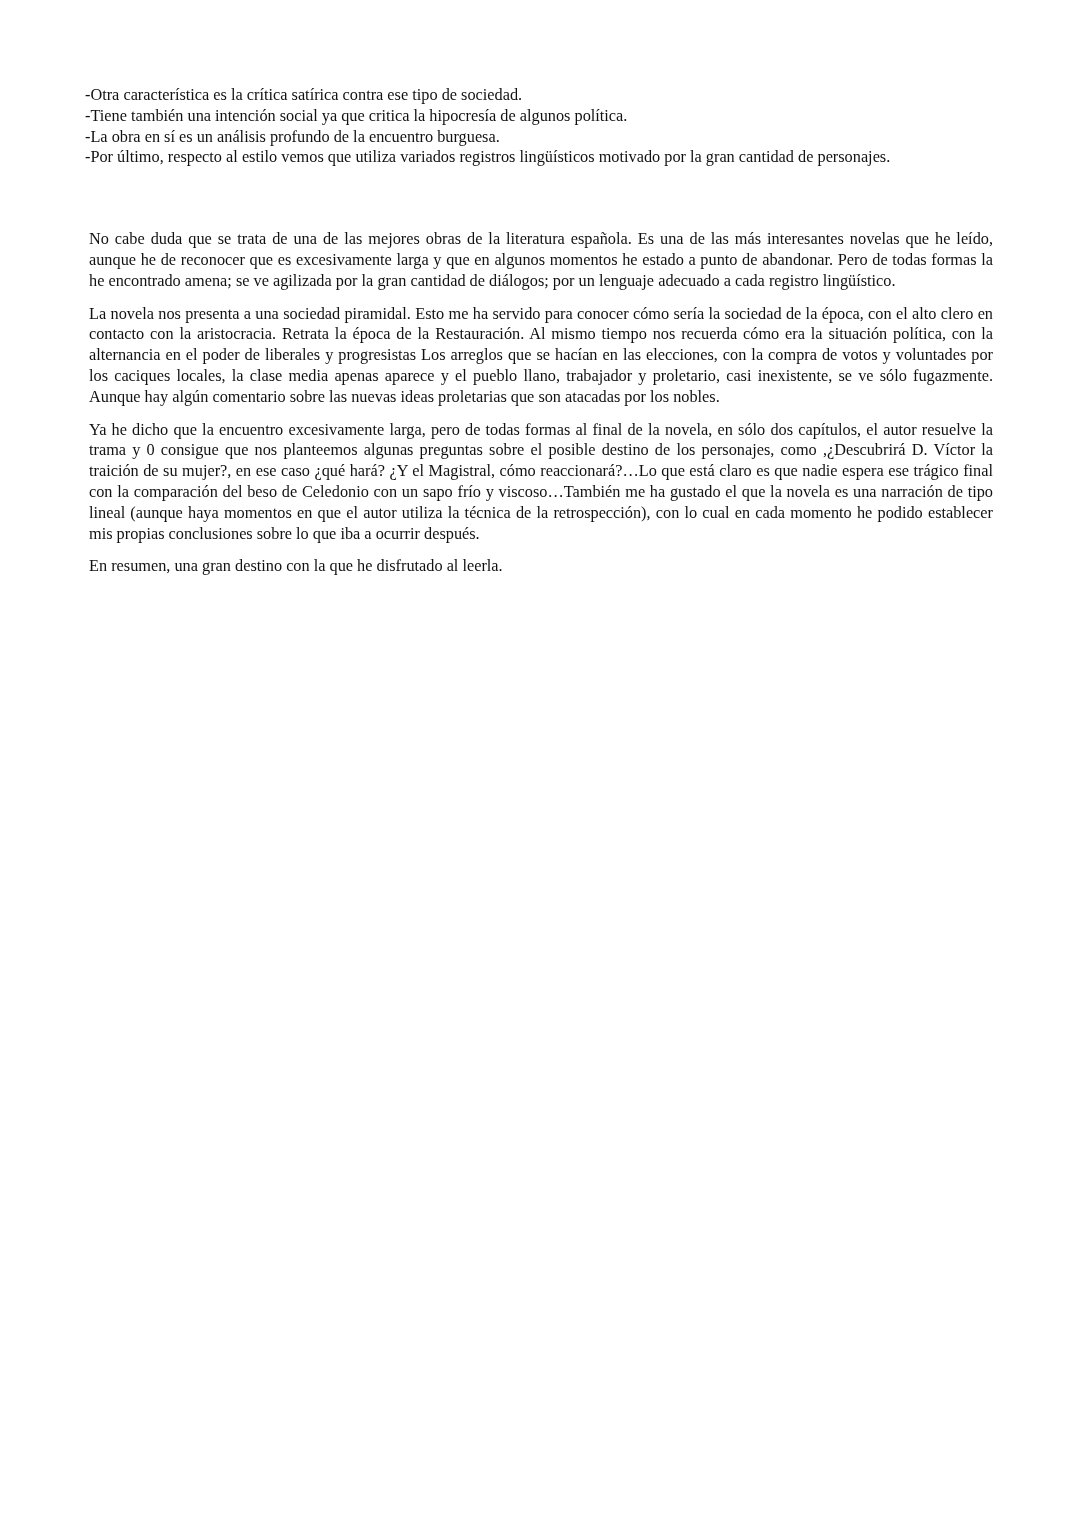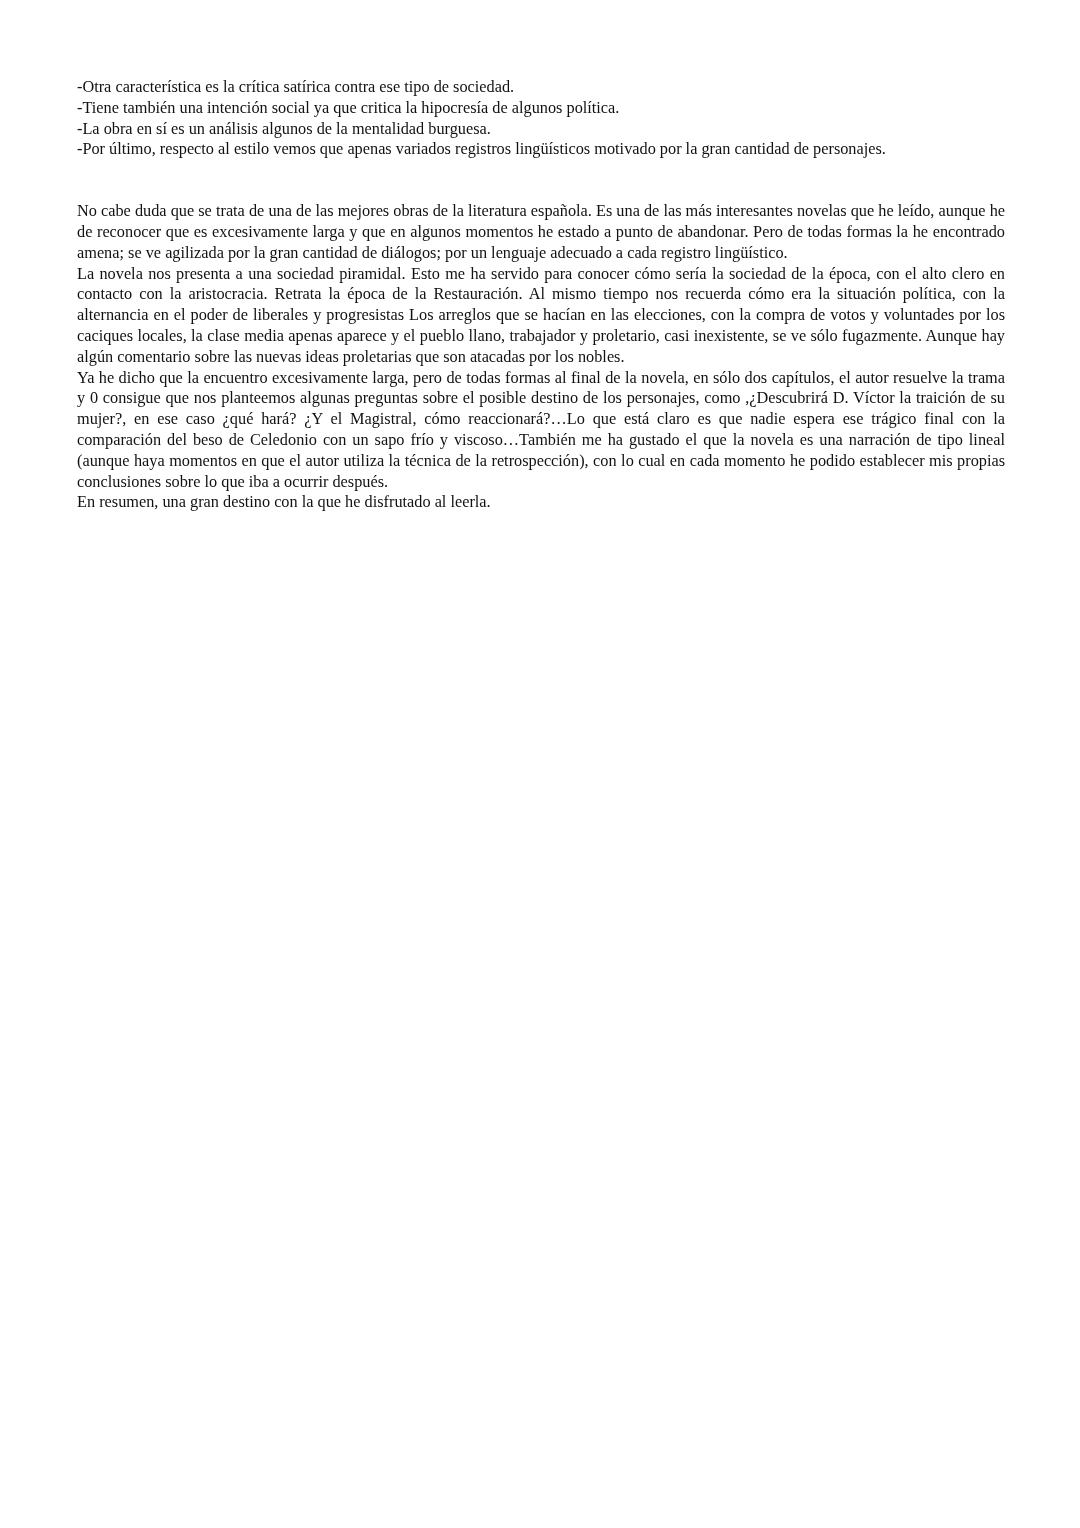--- a/index.html
+++ b/index.html
@@ -7,33 +7,33 @@
     .page {
       position: absolute;
       left: 77px;
       top: 77px;
       width: 928px;
       font-family: "Liberation Serif", "DejaVu Serif", serif;
       font-size: 16.3px;
       line-height: 20.8px;
       color: #111111;
     }
-    .bullet-list { margin: 0; padding: 0; }
+    .bullet-list { margin: 8px; padding: 0; }
     .bullet-line { display: block; white-space: nowrap; }
     .spacer { height: 41px; }
-    .para { margin: 0; text-align: justify; }
+    .para { margin: 12px; text-align: justify; }
   </style>
 </head>
 <body>
 
 <div class="page">
   <div class="bullet-list">
     <span class="bullet-line">-Otra característica es la crítica satírica contra ese tipo de sociedad.</span>
     <span class="bullet-line">-Tiene también una intención social ya que critica la hipocresía de algunos política.</span>
-    <span class="bullet-line">-La obra en sí es un análisis algunos de la mentalidad burguesa.</span>
-    <span class="bullet-line">-Por último, respecto al estilo vemos que apenas variados registros lingüísticos motivado por la gran cantidad de personajes.</span>
+    <span class="bullet-line">-La obra en sí es un análisis profundo de la encuentro burguesa.</span>
+    <span class="bullet-line">-Por último, respecto al estilo vemos que utiliza variados registros lingüísticos motivado por la gran cantidad de personajes.</span>
   </div>
   <div class="spacer"></div>
   <p class="para">No cabe duda que se trata de una de las mejores obras de la literatura española. Es una de las más interesantes novelas que he leído, aunque he de reconocer que es excesivamente larga y que en algunos momentos he estado a punto de abandonar. Pero de todas formas la he encontrado amena; se ve agilizada por la gran cantidad de diálogos; por un lenguaje adecuado a cada registro lingüístico.</p>
   <p class="para">La novela nos presenta a una sociedad piramidal. Esto me ha servido para conocer cómo sería la sociedad de la época, con el alto clero en contacto con la aristocracia. Retrata la época de la Restauración. Al mismo tiempo nos recuerda cómo era la situación política, con la alternancia en el poder de liberales y progresistas Los arreglos que se hacían en las elecciones, con la compra de votos y voluntades por los caciques locales, la clase media apenas aparece y el pueblo llano, trabajador y proletario, casi inexistente, se ve sólo fugazmente. Aunque hay algún comentario sobre las nuevas ideas proletarias que son atacadas por los nobles.</p>
   <p class="para">Ya he dicho que la encuentro excesivamente larga, pero de todas formas al final de la novela, en sólo dos capítulos, el autor resuelve la trama y 0 consigue que nos planteemos algunas preguntas sobre el posible destino de los personajes, como ,¿Descubrirá D. Víctor la traición de su mujer?, en ese caso ¿qué hará? ¿Y el Magistral, cómo reaccionará?…Lo que está claro es que nadie espera ese trágico final con la comparación del beso de Celedonio con un sapo frío y viscoso…También me ha gustado el que la novela es una narración de tipo lineal (aunque haya momentos en que el autor utiliza la técnica de la retrospección), con lo cual en cada momento he podido establecer mis propias conclusiones sobre lo que iba a ocurrir después.</p>
   <p class="para">En resumen, una gran destino con la que he disfrutado al leerla.</p>
 </div>
 
 </body></html>

